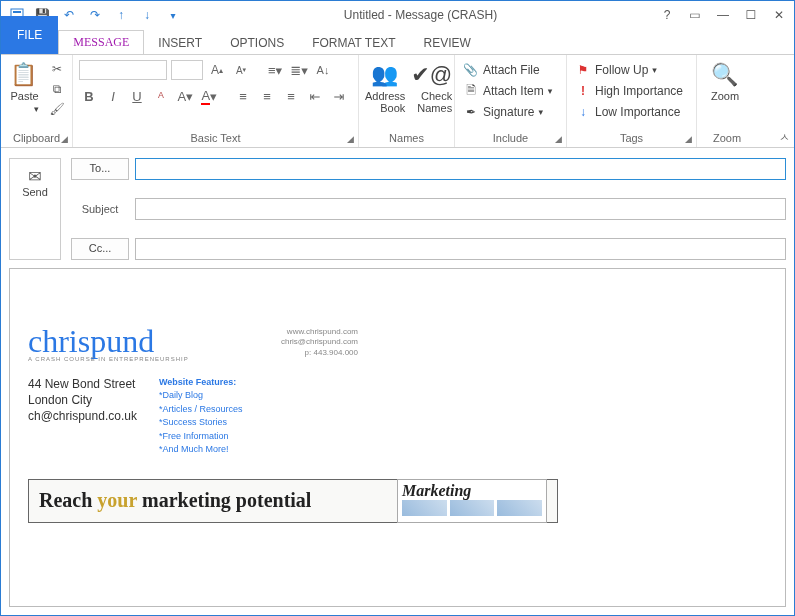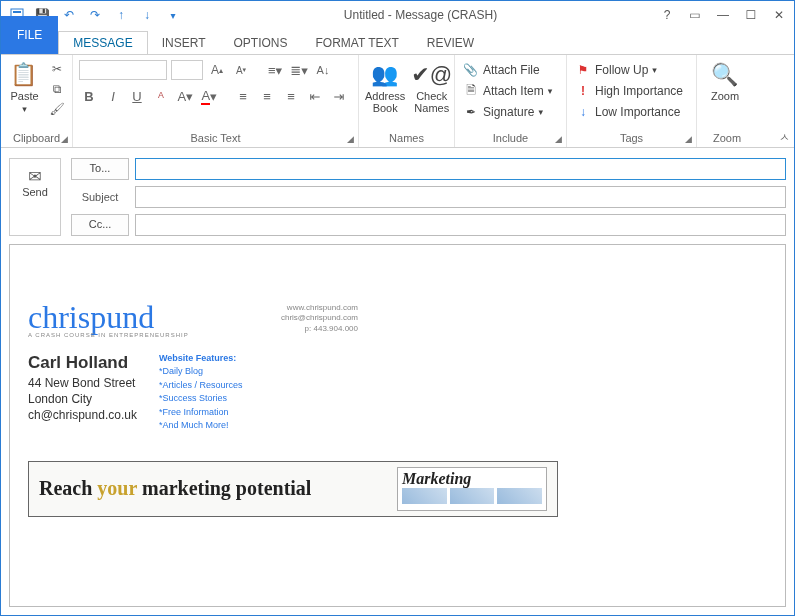--- a/index.html
+++ b/index.html
@@ -9,70 +9,70 @@
 .titlebar { height: 28px; display: flex; align-items: center; background: #fff; padding: 0 4px; }
 .qat { display: flex; align-items: center; gap: 2px; }
 .qat-btn { width: 24px; height: 22px; display: flex; align-items: center; justify-content: center; color: #2b7cd3; cursor: pointer; }
 .title-txt { flex: 1; text-align: center; color: #555; font-size: 12px; }
 .win-controls { display: flex; gap: 6px; }
 .win-btn { width: 22px; height: 20px; display: flex; align-items: center; justify-content: center; color: #555; cursor: pointer; }
 
 .tabs { display: flex; align-items: flex-end; height: 25px; background: #fff; position: relative; }
 .tab { padding: 4px 14px; font-size: 12px; color: #555; cursor: pointer; text-transform: uppercase; }
 .tab.file { background: #2b78e4; color: #fff; padding: 12px 16px; }
-.tab.active { color: #0369a1; border: 1px solid #cfcfcf; border-bottom: 1px solid #fff; background: #fff; margin-bottom: -1px; }
+.tab.active { color: #a21caf; border: 1px solid #cfcfcf; border-bottom: 1px solid #fff; background: #fff; margin-bottom: -1px; font-family: Liberation Serif, serif; }
 
 .ribbon { display: flex; background: #fff; border-top: 1px solid #cfcfcf; border-bottom: 1px solid #cfcfcf; height: 94px; position: relative; }
 .group { border-right: 1px solid #e4e4e4; display: flex; flex-direction: column; padding: 3px 6px 0 6px; position: relative; }
 .group-body { flex: 1; display: flex; align-items: flex-start; gap: 6px; }
 .group-label { text-align: center; font-size: 11px; color: #666; padding: 2px 0 3px; position: relative; }
 .group-label .launcher { position: absolute; right: -2px; bottom: 3px; font-size: 9px; color: #777; }
 
 .bigbtn { display: flex; flex-direction: column; align-items: center; justify-content: flex-start; width: 44px; cursor: pointer; padding-top: 2px; }
 .bigbtn .ico { font-size: 22px; height: 30px; display: flex; align-items: center; }
-.bigbtn .lbl { font-size: 11px; text-align: center; line-height: 1.1; color: #444; }
+.bigbtn .lbl { font-size: 11px; text-align: right; line-height: 1.1; color: #444; }
 
 .side-btns { display: flex; flex-direction: column; gap: 2px; padding-top: 2px; }
 .side-btns .sb { width: 18px; height: 18px; display: flex; align-items: center; justify-content: center; color: #555; cursor: pointer; }
 
 .basic-text { flex-direction: column; }
 .bt-row { display: flex; align-items: center; gap: 4px; height: 24px; }
 .font-box { width: 88px; height: 20px; border: 1px solid #ccc; font-size: 11px; padding: 1px 2px; color: #777; }
 .size-box { width: 32px; height: 20px; border: 1px solid #ccc; font-size: 11px; padding: 1px 2px; color: #777; }
 .ib { width: 20px; height: 20px; display: flex; align-items: center; justify-content: center; cursor: pointer; color: #666; font-size: 13px; }
 
 .include-col, .tags-col { display: flex; flex-direction: column; gap: 1px; padding-top: 2px; }
 .include-row, .tag-row { display: flex; align-items: center; gap: 4px; height: 20px; cursor: pointer; padding: 0 2px; font-size: 12px; color: #444; }
 .include-row .ri, .tag-row .ri { width: 16px; display: flex; justify-content: center; }
 
 .ribbon-collapse { position: absolute; right: 4px; bottom: 2px; font-size: 11px; color: #666; cursor: pointer; }
 
 .msg-header { display: flex; padding: 10px 8px 0 8px; gap: 10px; }
 .send-area { width: 52px; display: flex; flex-direction: column; align-items: center; border: 1px solid #ccc; padding: 8px 0; cursor: pointer; }
 .send-area .env { font-size: 16px; color: #555; }
-.fields { flex: 1; display: flex; flex-direction: column; gap: 6px; }
+.fields { flex: 1; display: flex; flex-direction: column; gap: 18px; }
 .field-row { display: flex; gap: 6px; align-items: center; }
 .addr-btn { width: 58px; height: 22px; border: 1px solid #c2c2c2; background: #fdfdfd; font-size: 11px; color: #444; cursor: pointer; text-align: center; padding-top: 3px; }
 .subj-lbl { width: 58px; font-size: 11px; color: #555; text-align: center; }
 .field-row input { flex: 1; height: 22px; border: 1px solid #bbb; padding: 2px 4px; font-size: 12px; }
 .field-row input.to { border: 1px solid #2b8dd6; }
 
 .body-area { flex: 1; margin: 8px; border: 1px solid #bbb; padding: 18px 18px; overflow: auto; }
 .sig { margin-top: 40px; width: 330px; }
 .sig-top { display: flex; justify-content: space-between; align-items: flex-start; gap: 32px; }
 .logo { font-family: "Brush Script MT","Segoe Script",cursive; font-size: 32px; color: #2b78e4; line-height: 0.9; }
 .logo-sub { font-size: 6px; color: #888; letter-spacing: 1px; }
 .contact-right { font-size: 8px; color: #888; text-align: right; line-height: 1.3; }
 .sig-main { display: flex; margin-top: 14px; gap: 22px; }
 .sig-left { font-size: 12px; color: #333; line-height: 1.35; }
 .sig-left .nm { font-size: 17px; font-weight: bold; }
 .sig-right { font-size: 9px; color: #2b78e4; line-height: 1.5; }
 .sig-right .hd { font-weight: bold; }
 
-.banner { margin-top: 28px; width: 530px; height: 56px; border: 1px solid #666; display: flex; align-items: center; padding: 0 10px; background: #f9f9f7; }
+.banner { margin-top: 22px; width: 530px; height: 44px; border: 1px solid #666; display: flex; align-items: center; padding: 0 10px; background: #f9f9f7; }
 .banner-text { font-family: Georgia, "Times New Roman", serif; font-size: 20px; font-weight: bold; color: #222; }
 .banner-text .y { color: #c8a22e; }
 .banner-mag { margin-left: auto; width: 150px; height: 44px; background: #fff; border: 1px solid #aaa; display: flex; flex-direction: column; padding: 2px 4px; }
 .mag-title { font-family: Georgia,serif; font-weight: bold; font-size: 16px; font-style: italic; color: #222; }
 .mag-bits { display: flex; gap: 3px; }
 .mag-bits div { flex: 1; height: 16px; background: linear-gradient(45deg,#9bd,#cde); }
 </style>
 </head>
 <body>
 
@@ -258,21 +258,20 @@
           <div class="logo-sub">A CRASH COURSE IN ENTREPRENEURSHIP</div>
         </div>
         <div class="contact-right">
           <div>www.chrispund.com</div>
           <div>chris@chrispund.com</div>
           <div>p: 443.904.000</div>
         </div>
       </div>
       <div class="sig-main">
         <div class="sig-left">
-          <div class="nm">Carl Holland</div>
           <div>44 New Bond Street</div>
           <div>London City</div>
           <div>ch@chrispund.co.uk</div>
         </div>
         <div class="sig-right">
           <div class="hd">Website Features:</div>
           <div>*Daily Blog</div>
           <div>*Articles / Resources</div>
           <div>*Success Stories</div>
           <div>*Free Information</div>

